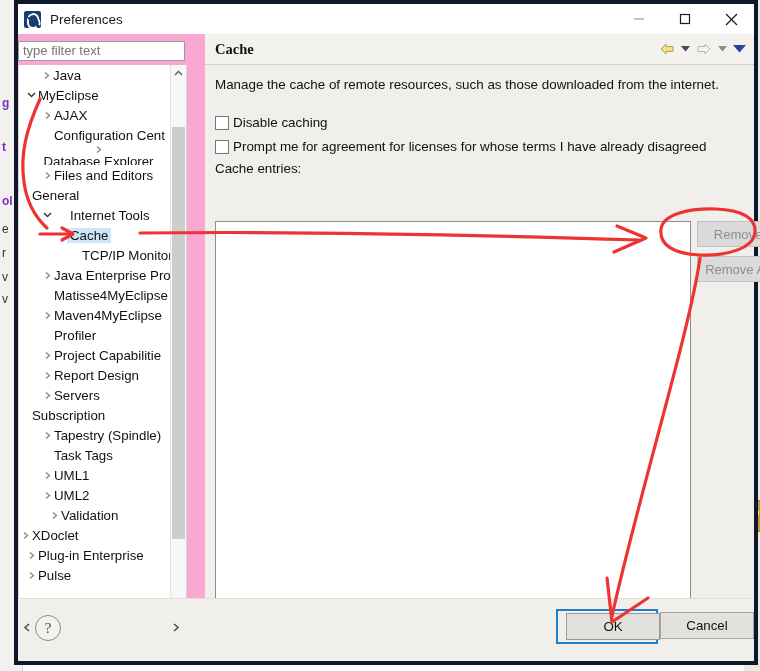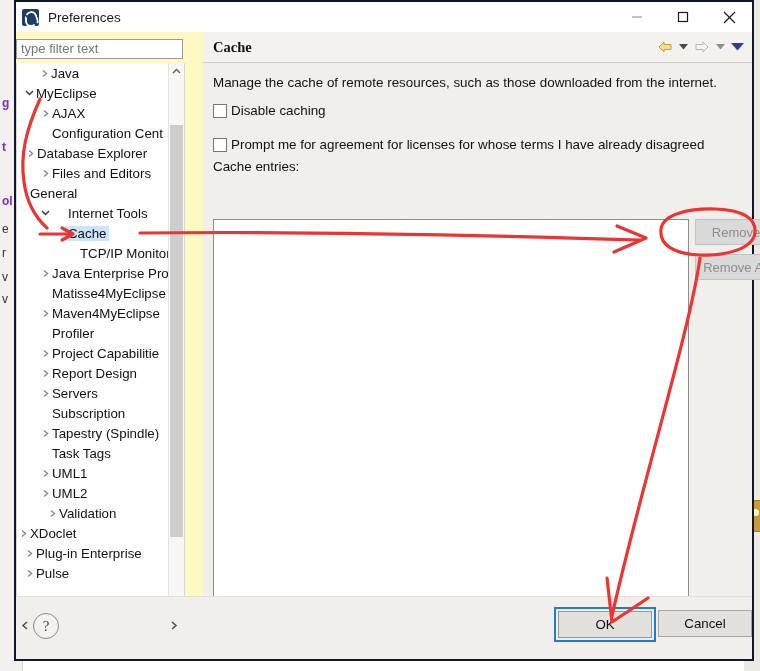--- a/index.html
+++ b/index.html
@@ -12,21 +12,21 @@
   
   #bg{position:absolute;left:0;top:0;width:760px;height:671px;background:#ffffff;}
   #bg-left-strip{position:absolute;left:0;top:0;width:22px;height:671px;background:#f2f1ef;border-right:1px solid #d9d6cf;}
   .bg-frag{position:absolute;font-size:12px;font-weight:bold;color:#7b2fbe;left:2px;white-space:nowrap;}
   #bg-right-strip{position:absolute;left:744px;top:0;width:16px;height:671px;background:#eceae4;}
   #bg-gold{position:absolute;left:748px;top:500px;width:14px;height:30px;background:#c79a3a;border:1px solid #a57c22;border-radius:2px;}
   #bg-gold i{position:absolute;left:3px;top:8px;width:7px;height:7px;border-radius:50%;background:#fff3c9;}
 
   
   #dialog{position:absolute;left:14px;top:0;width:736px;height:657px;
-    background:#fef9c3;border:2px solid #0f172a;box-shadow:0 0 0 0 rgba(0,0,0,0);}
+    background:#f9a8d4;border:4px solid #0f172a;box-shadow:0 0 0 0 rgba(0,0,0,0);}
   #titlebar{height:30px;background:#ffffff;display:flex;align-items:center;position:relative;}
   #app-icon{width:17px;height:17px;margin-left:6px;background:#1b3d6d;border-radius:2px;position:relative;flex:none;}
   #app-icon::before{content:"";position:absolute;left:4px;top:2px;width:8px;height:12px;
     border:2px solid #ffffff;border-radius:6px 6px 6px 6px;border-left-color:transparent;border-bottom-color:transparent;
     transform:rotate(-20deg);}
   #app-icon::after{content:"";position:absolute;left:3px;top:7px;width:8px;height:7px;
     border:2px solid #ffffff;border-radius:0 0 6px 6px;border-top-color:transparent;border-right-color:transparent;}
   #win-title{margin-left:9px;font-size:13.5px;color:#1a1a1a;}
   .wbtn{position:absolute;top:0;width:46px;height:30px;display:flex;align-items:center;justify-content:center;}
   #btn-min{right:92px;}#btn-max{right:46px;}#btn-close{right:0;}
@@ -59,37 +59,37 @@
   #pagehdr{position:absolute;left:0;top:0;right:0;height:30px;background:#f3f2ee;border-bottom:1px solid #d3d0c9;display:flex;align-items:center;}
   #pagetitle{margin-left:10px;font-size:14.5px;font-weight:bold;color:#111;font-family:"Liberation Serif","DejaVu Serif",serif;}
   #navbtns{position:absolute;right:6px;top:0;height:30px;display:flex;align-items:center;gap:2px;}
   .navico{width:20px;height:26px;display:flex;align-items:center;justify-content:center;}
   .navcar{width:13px;height:26px;display:flex;align-items:center;justify-content:center;}
 
   #body{position:absolute;left:0;top:31px;right:0;bottom:0;background:#f0efeb;}
   #desc{position:absolute;left:10px;top:12px;font-size:13.4px;color:#111;}
   .cbrow{position:absolute;left:10px;display:flex;align-items:center;font-size:13.4px;color:#111;}
   .cbx{width:12px;height:12px;border:1px solid #767676;background:#fff;margin-right:4px;flex:none;}
-  #cb1{top:40px;}#cb2{top:74px;}
+  #cb1{top:50px;}#cb2{top:74px;}
   #entlabel{position:absolute;left:10px;top:96px;font-size:13.4px;color:#111;}
   #listbox{position:absolute;left:10px;top:156px;width:474px;height:412px;background:#fff;border:1px solid #8d8d8d;}
   #btncol{position:absolute;left:492px;top:156px;width:80px;}
   .sbtn{width:80px;height:24px;background:#dadada;border:1px solid #c2c2c2;color:#8e8e8e;
     font-size:13px;display:flex;align-items:center;justify-content:center;font-family:inherit;}
   #btnRemoveAll{margin-top:9px;}
 
   
   #footer{position:absolute;left:0;right:0;bottom:0;height:62px;background:#f0efeb;border-top:1px solid #e2e0da;}
   #helpbtn{position:absolute;left:17px;top:16px;width:24px;height:24px;border-radius:50%;
     border:1px solid #8b8b8b;color:#4a4a4a;display:flex;align-items:center;justify-content:center;
     font-size:15px;background:#f3f2ee;font-family:"Liberation Serif",serif;}
   .dbtn{position:absolute;top:13px;height:25px;width:92px;background:#e3e1dd;border:1px solid #a8a6a0;
     font-size:13.3px;color:#111;display:flex;align-items:center;justify-content:center;font-family:inherit;}
   #okwrap{position:absolute;left:538px;top:10px;width:98px;height:31px;border:2px solid #1d7fd0;}
-  #okbtn{position:absolute;left:2px;top:2px;width:92px;height:25px;background:#e3e1dd;border:1px solid #9b9993;
+  #okbtn{position:absolute;left:8px;top:2px;width:92px;height:25px;background:#e3e1dd;border:1px solid #9b9993;
     font-size:13.3px;color:#111;display:flex;align-items:center;justify-content:center;}
   #cancelbtn{left:642px;}
 
   
   #ink{position:absolute;left:0;top:0;width:760px;height:671px;pointer-events:none;}
 </style>
 </head>
 <body>
 
 <div id="bg">
@@ -158,21 +158,21 @@
               <svg width="8" height="9" viewBox="0 0 8 9">
                 <polyline points="2,1.5 5.5,4.5 2,7.5" fill="none" stroke="#8a8a8a" stroke-width="1.4"></polyline>
               </svg>
             </span>
             <span class="lbl">AJAX</span>
           </div>
           <div class="ti" style="padding-left: 22px;">
             <span class="arw"></span>
             <span class="lbl">Configuration Cent</span>
           </div>
-          <div class="ti" style="padding-left: 7px;">
+          <div class="ti" style="padding-left: 7px; flex-direction: column;">
             <span class="arw">
               <svg width="8" height="9" viewBox="0 0 8 9">
                 <polyline points="2,1.5 5.5,4.5 2,7.5" fill="none" stroke="#8a8a8a" stroke-width="1.4"></polyline>
               </svg>
             </span>
             <span class="lbl">Database Explorer</span>
           </div>
           <div class="ti" style="padding-left: 22px;">
             <span class="arw">
               <svg width="8" height="9" viewBox="0 0 8 9">
@@ -242,21 +242,21 @@
             <span class="lbl">Report Design</span>
           </div>
           <div class="ti" style="padding-left: 22px;">
             <span class="arw">
               <svg width="8" height="9" viewBox="0 0 8 9">
                 <polyline points="2,1.5 5.5,4.5 2,7.5" fill="none" stroke="#8a8a8a" stroke-width="1.4"></polyline>
               </svg>
             </span>
             <span class="lbl">Servers</span>
           </div>
-          <div class="ti" style="padding-left: 22px;">
+          <div class="ti" style="">
             <span class="arw"></span>
             <span class="lbl">Subscription</span>
           </div>
           <div class="ti" style="padding-left: 22px;">
             <span class="arw">
               <svg width="8" height="9" viewBox="0 0 8 9">
                 <polyline points="2,1.5 5.5,4.5 2,7.5" fill="none" stroke="#8a8a8a" stroke-width="1.4"></polyline>
               </svg>
             </span>
             <span class="lbl">Tapestry (Spindle)</span>

